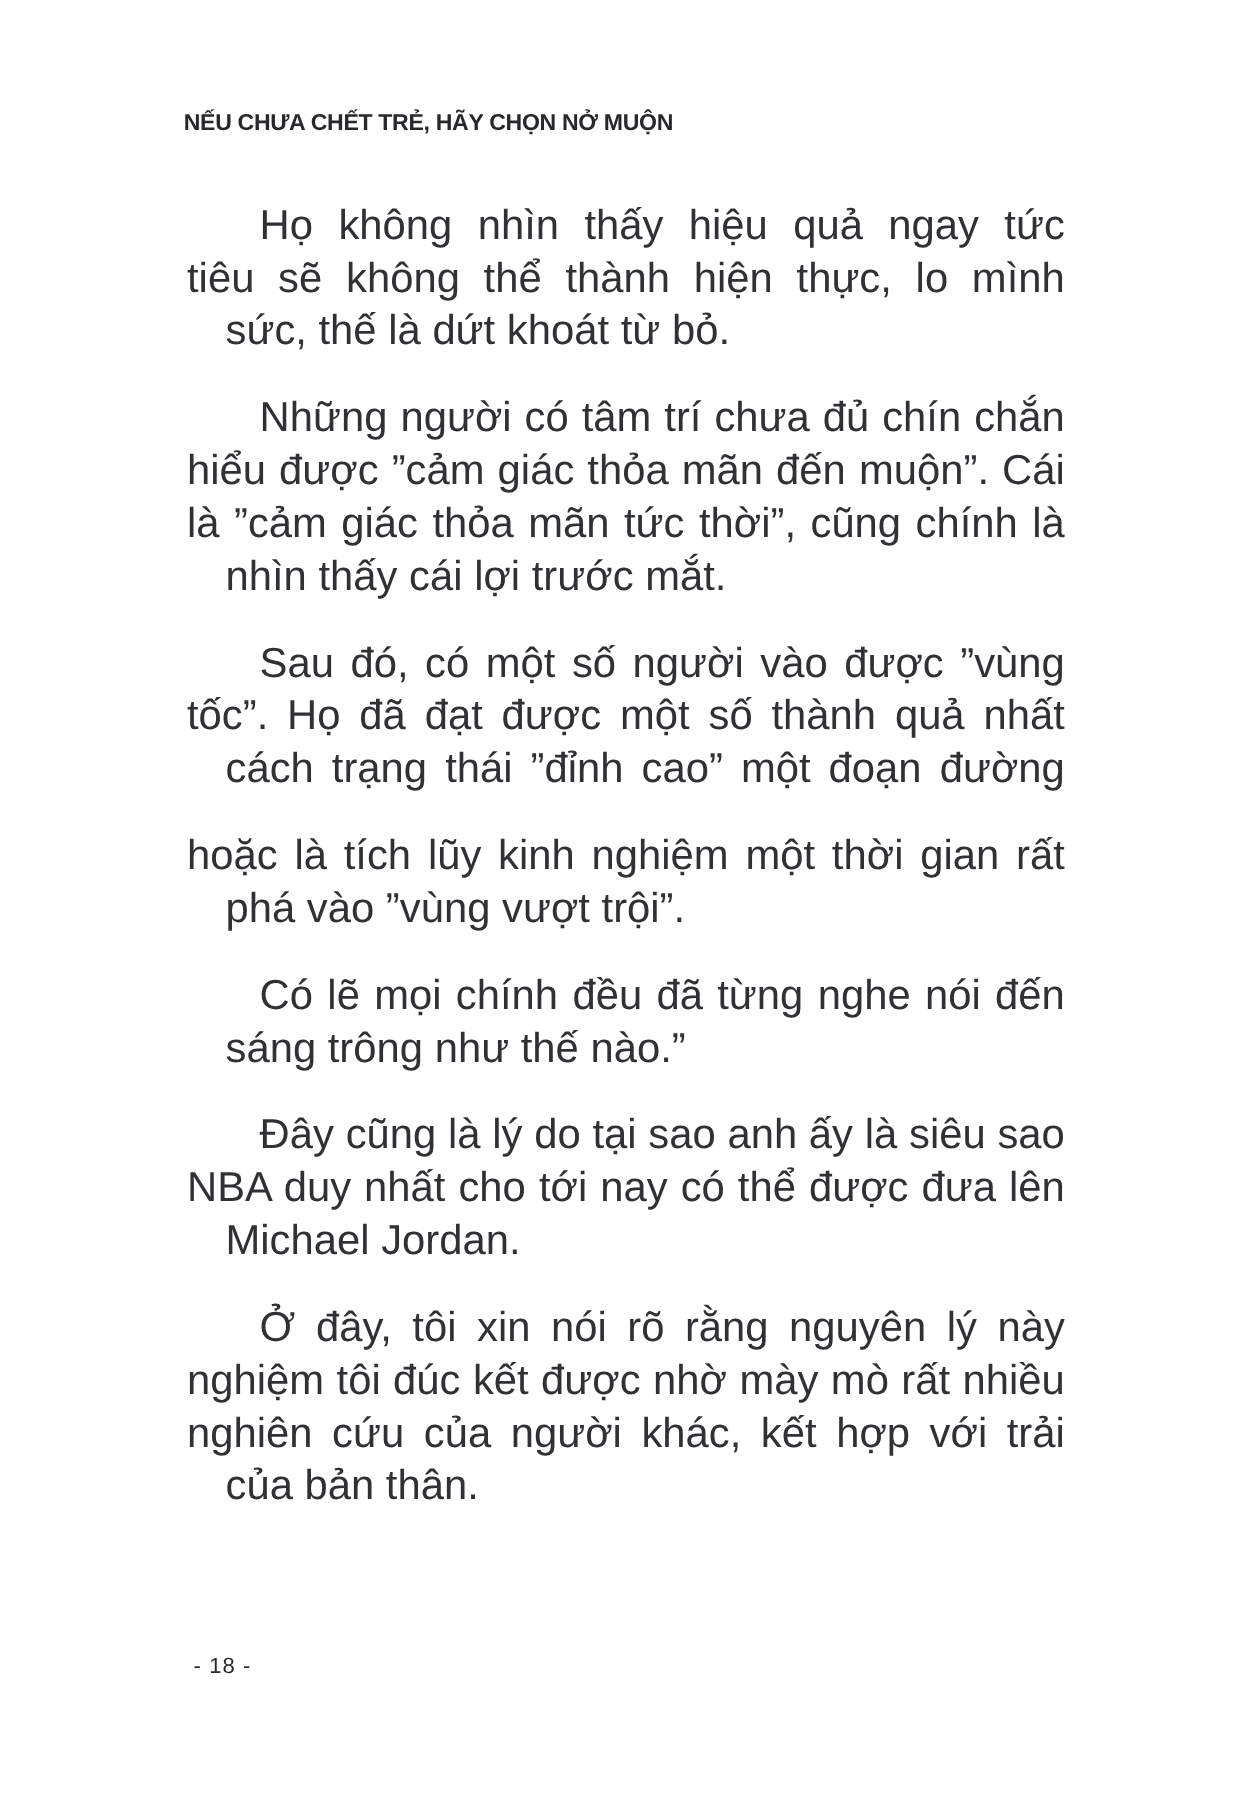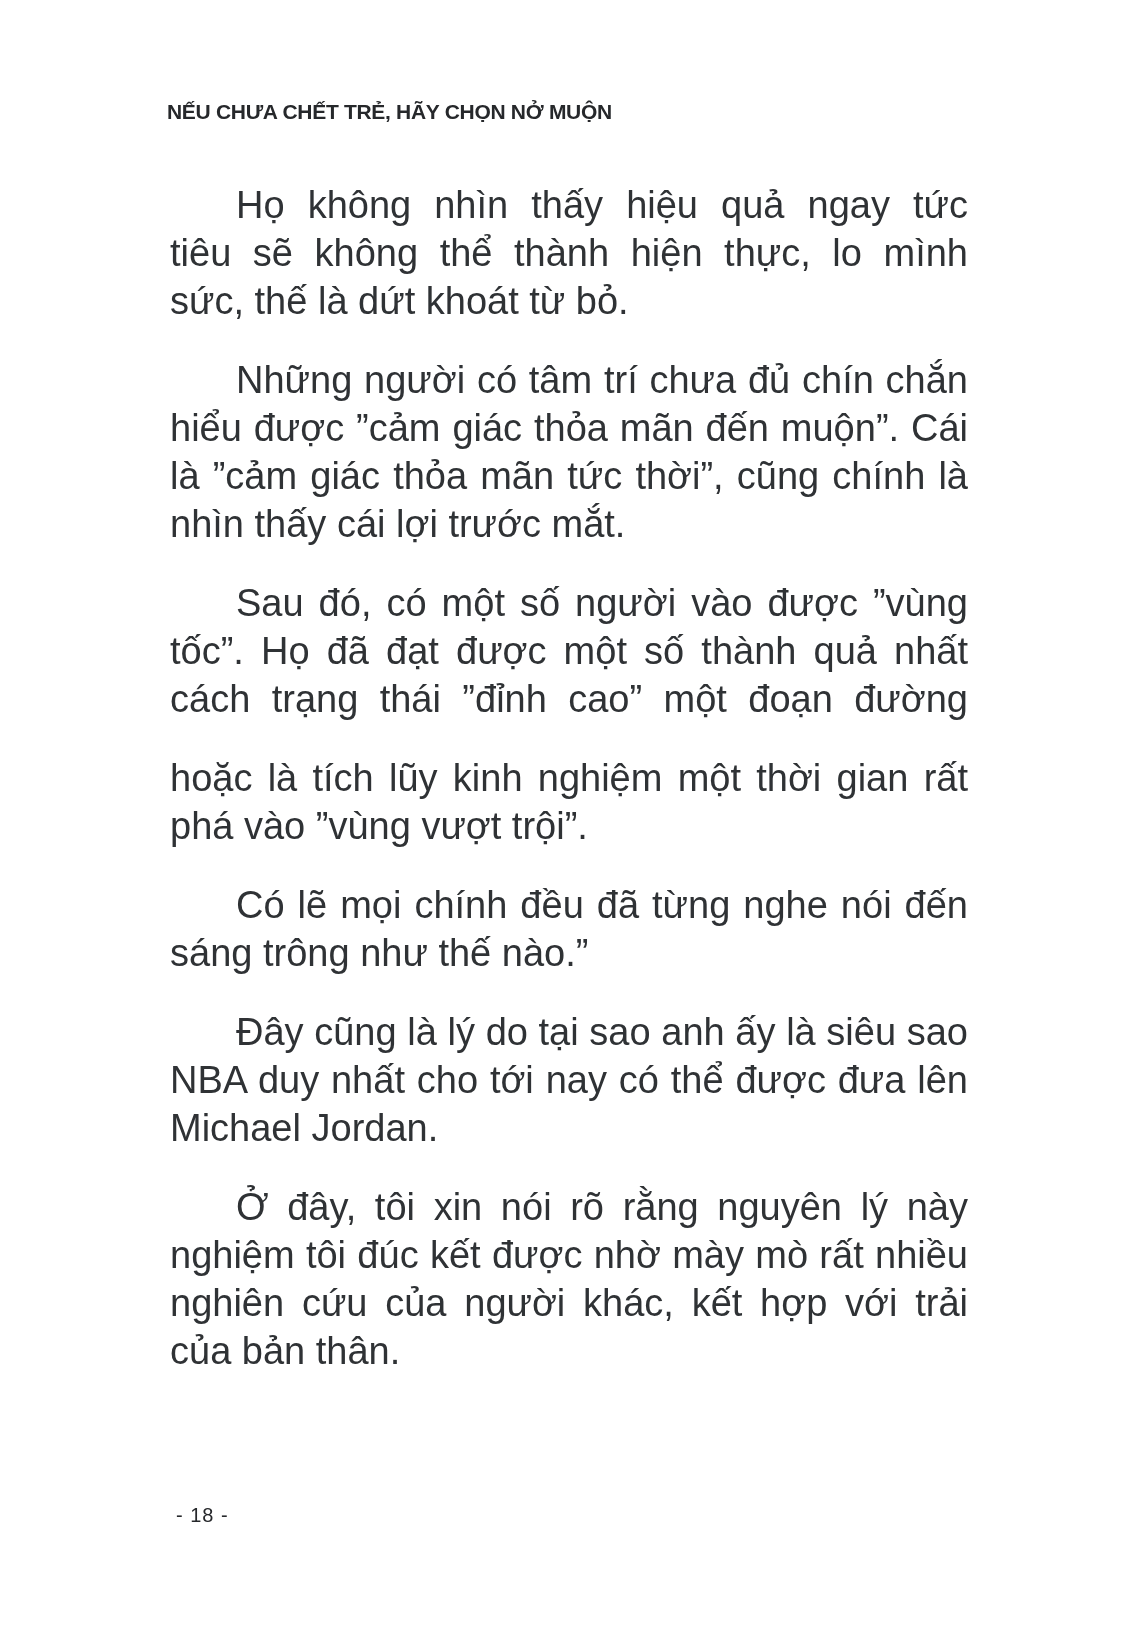--- a/index.html
+++ b/index.html
@@ -45,20 +45,21 @@
     color: var(--body-text, #2f3235);
     text-align: justify;
     text-align-last: justify;
     white-space: normal;
   }
   .line.first {
     text-indent: 66px;
   }
   .line.last {
     text-align-last: left;
+    margin-left: 35px;
   }
   .page-number {
     position: absolute;
     left: 176px;
     top: 1504px;
     font-size: 20px;
     font-weight: 400;
     letter-spacing: 1px;
     color: var(--heading-text, #26282b);
   }

